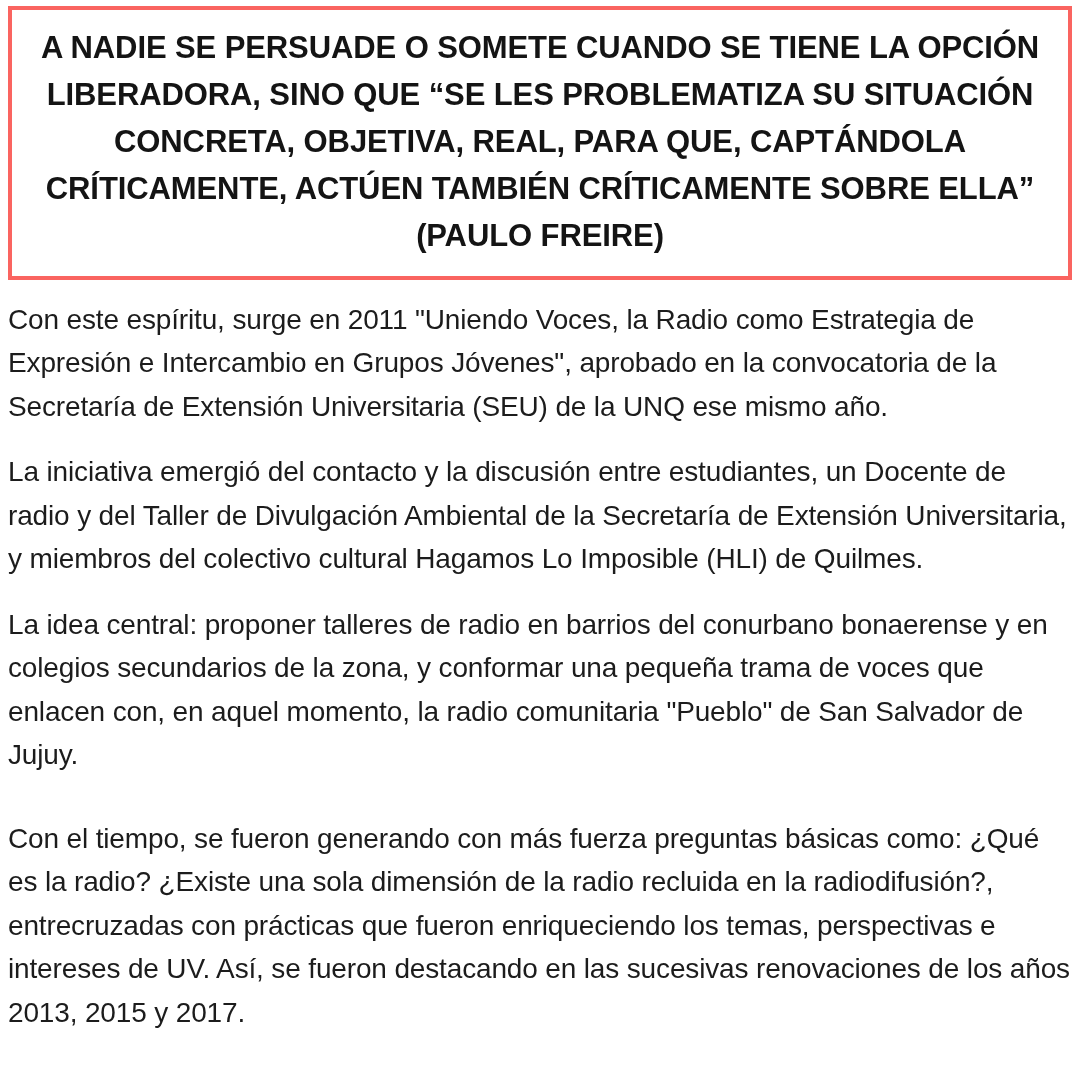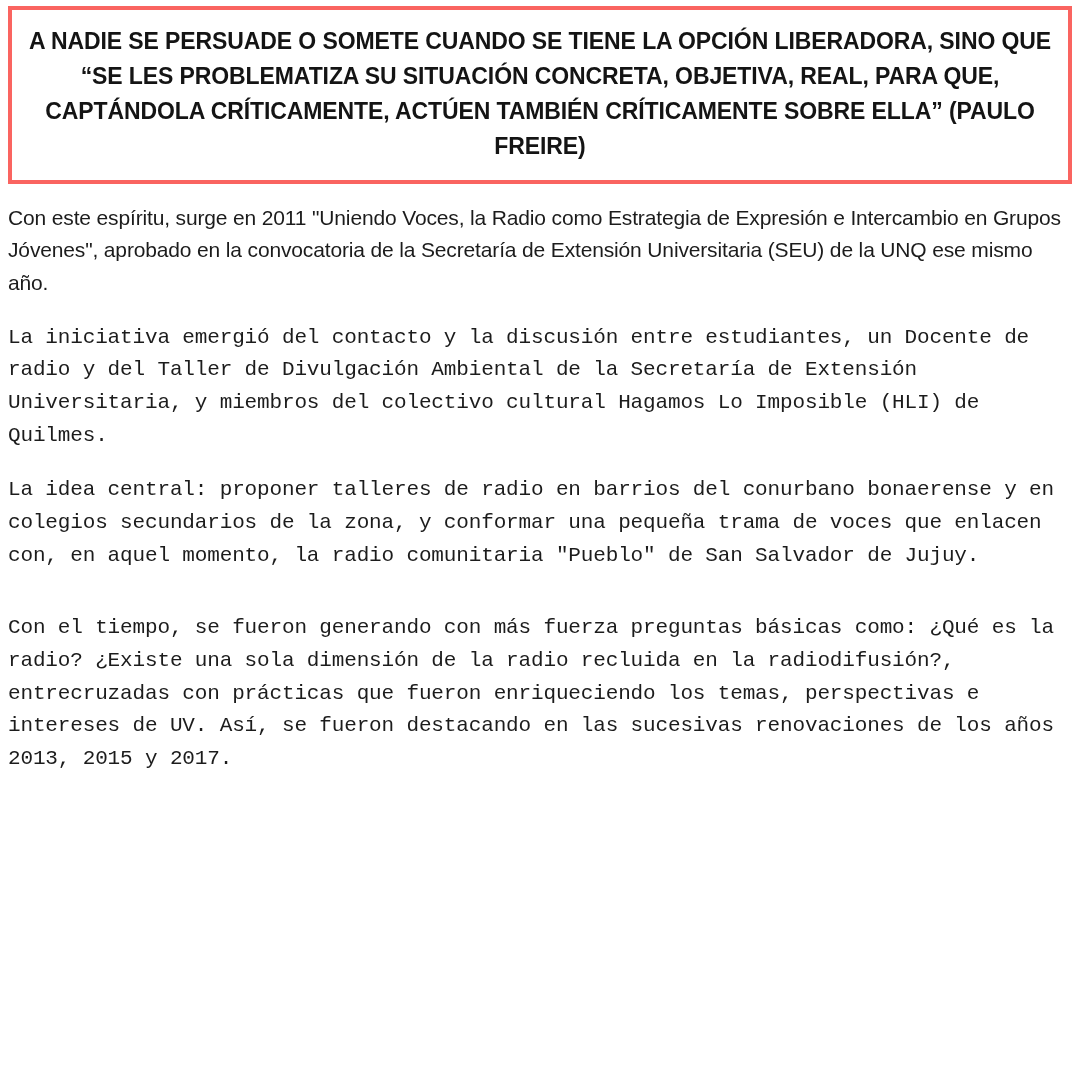--- a/index.html
+++ b/index.html
@@ -24,35 +24,34 @@
   .quote-box {
     border: 4px solid #fa6460;
     box-sizing: border-box;
     padding: 14px 14px 16px 14px;
     margin: 0 0 4px 0;
   }
   .quote-box p {
     margin: 0;
     text-align: center;
     font-weight: bold;
-    font-size: 23px;
+    font-size: 31px;
     line-height: 1.52;
     letter-spacing: -0.1px;
     color: #141414;
   }
   .para {
     margin: 0;
-    font-size: 21px;
+    font-size: 28px;
     line-height: 1.555;
     color: #1c1c1c;
     letter-spacing: -0.15px;
   }
   .para + .para {
     margin-top: 22px;
-    font-family: Liberation Mono, monospace;
   }
   .block-gap-top {
     margin-top: 18px;
   }
   #quote-two {
     margin-top: 24px;
     margin-bottom: 0;
   }
   #para-4 {
     margin-top: 40px;

